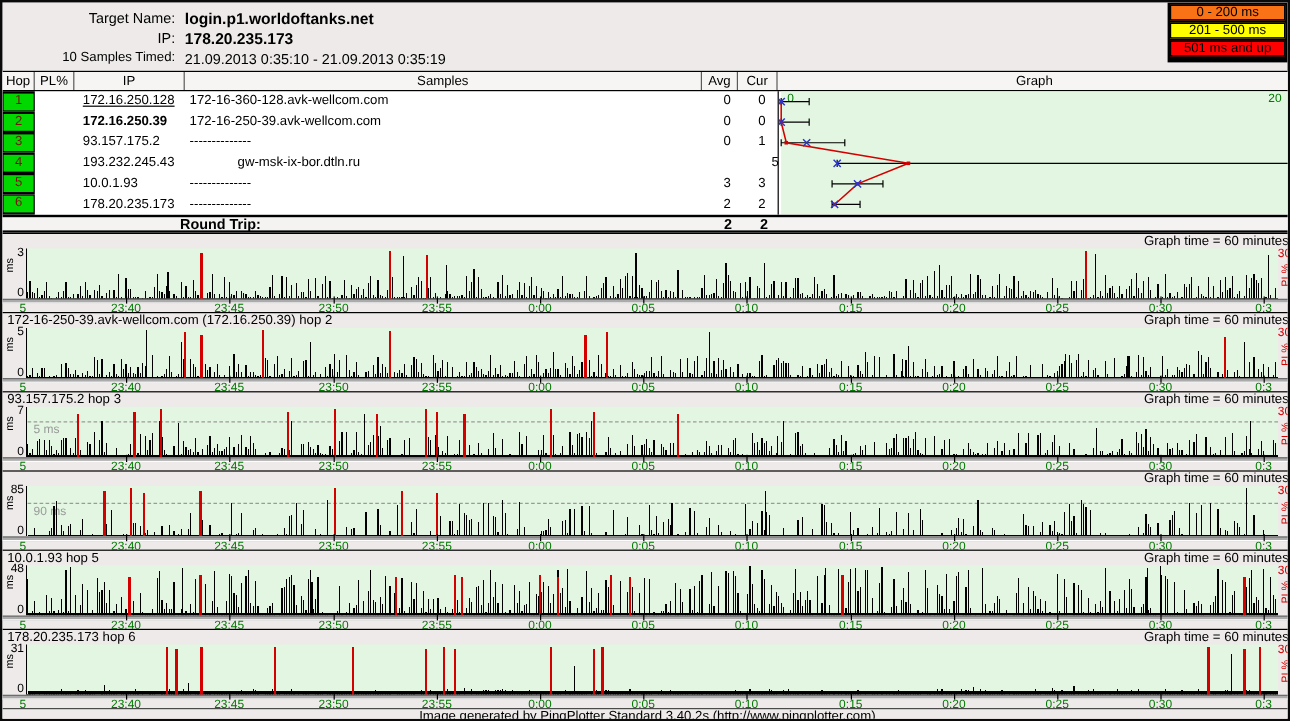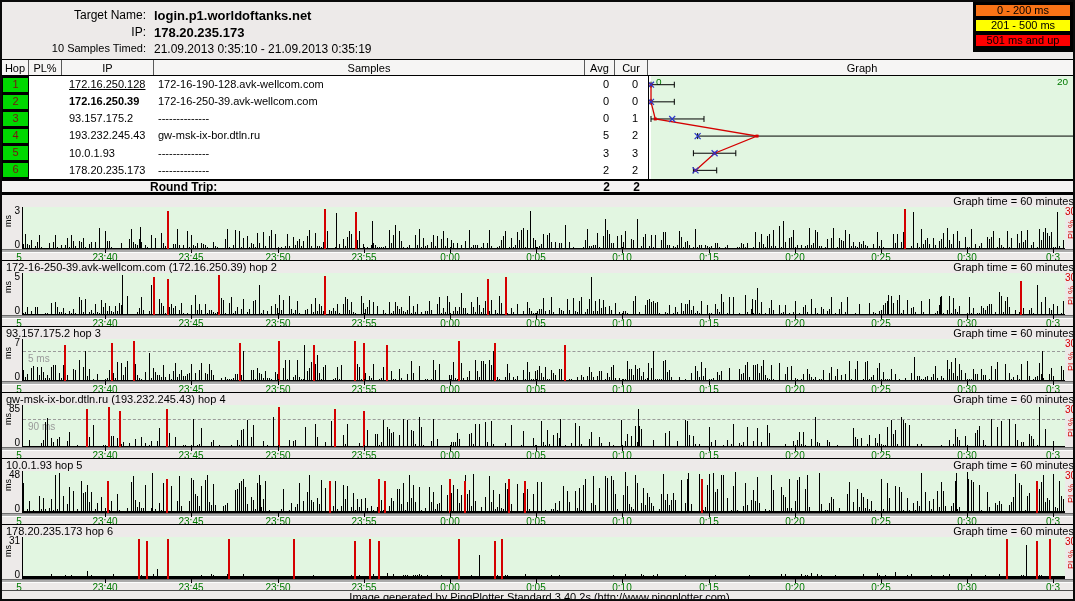--- a/index.html
+++ b/index.html
@@ -121,21 +121,21 @@
           <path d="M62.75 74.28L68.75 80.28M62.75 80.28L68.75 74.28" stroke="#2B35C8" stroke-width="1.2" fill="none"></path>
           <path d="M43.625 91.45L49.625 97.45M43.625 97.45L49.625 91.45" stroke="#2B35C8" stroke-width="1.2" fill="none"></path>
         </svg>
 
     <div class="trow">
           <div class="td hopcell" style="width:27px;">
             <div class="inner">1</div>
           </div>
           <div class="td" style="width:33px;"></div>
           <div class="td" style="width:92px;padding-left:7px;text-decoration:underline;">172.16.250.128</div>
-          <div class="td" style="width:431px;padding-left:4px;">172-16-190-128.avk-wellcom.com</div>
+          <div class="td" style="width:431px;padding-left:4px;">172-16-360-128.avk-wellcom.com</div>
           <div class="td" style="width:30px;text-align:right;padding-right:6px;">0</div>
           <div class="td" style="width:33px;text-align:right;padding-right:10px;">0</div>
         </div>
         <div class="trow">
           <div class="td hopcell" style="width:27px;">
             <div class="inner">2</div>
           </div>
           <div class="td" style="width:33px;"></div>
           <div class="td" style="width:92px;padding-left:7px;font-weight:bold;">172.16.250.39</div>
           <div class="td" style="width:431px;padding-left:4px;">172-16-250-39.avk-wellcom.com</div>
@@ -151,21 +151,21 @@
           <div class="td" style="width:431px;padding-left:4px;">--------------</div>
           <div class="td" style="width:30px;text-align:right;padding-right:6px;">0</div>
           <div class="td" style="width:33px;text-align:right;padding-right:10px;">1</div>
         </div>
         <div class="trow">
           <div class="td hopcell" style="width:27px;">
             <div class="inner">4</div>
           </div>
           <div class="td" style="width:33px;"></div>
           <div class="td" style="width:92px;padding-left:7px;">193.232.245.43</div>
-          <div class="td" style="width:431px;padding-left:4px;">gw-msk-ix-bor.dtln.ru</div>
+          <div class="td" style="width:431px;padding-left:4px;margin-left:40px;">gw-msk-ix-bor.dtln.ru</div>
           <div class="td" style="width:30px;text-align:right;padding-right:6px;">5</div>
           <div class="td" style="width:33px;text-align:right;padding-right:10px;">2</div>
         </div>
         <div class="trow">
           <div class="td hopcell" style="width:27px;">
             <div class="inner">5</div>
           </div>
           <div class="td" style="width:33px;"></div>
           <div class="td" style="width:92px;padding-left:7px;">10.0.1.93</div>
           <div class="td" style="width:431px;padding-left:4px;">--------------</div>
@@ -337,21 +337,20 @@
           <div class="tickmark" style="left:879px;"></div>
           <div class="ticklbl" style="left:879px;">0:25</div>
           <div class="tickmark" style="left:965px;"></div>
           <div class="ticklbl" style="left:965px;">0:30</div>
           <div class="tickmark" style="left:1051px;"></div>
           <div class="ticklbl" style="left:1051px;">0:3</div>
         </div>
       </div>
       <div class="panel">
         <div class="ptitle">
-          <div class="ptext">gw-msk-ix-bor.dtln.ru (193.232.245.43) hop 4</div>
           <div class="gtime">Graph time = 60 minutes</div>
         </div>
         <div class="pbody">
           <div class="plotbg"></div>
           <div class="ymax">85</div>
           <div class="yms">ms</div>
           <div class="yzero">0</div>
           <div class="plmax" style="color:#D40000;">30</div>
           <div class="pllab" style="color:#D40000;">PL%</div>
           <div class="thresh" style="top:14px;"></div>

